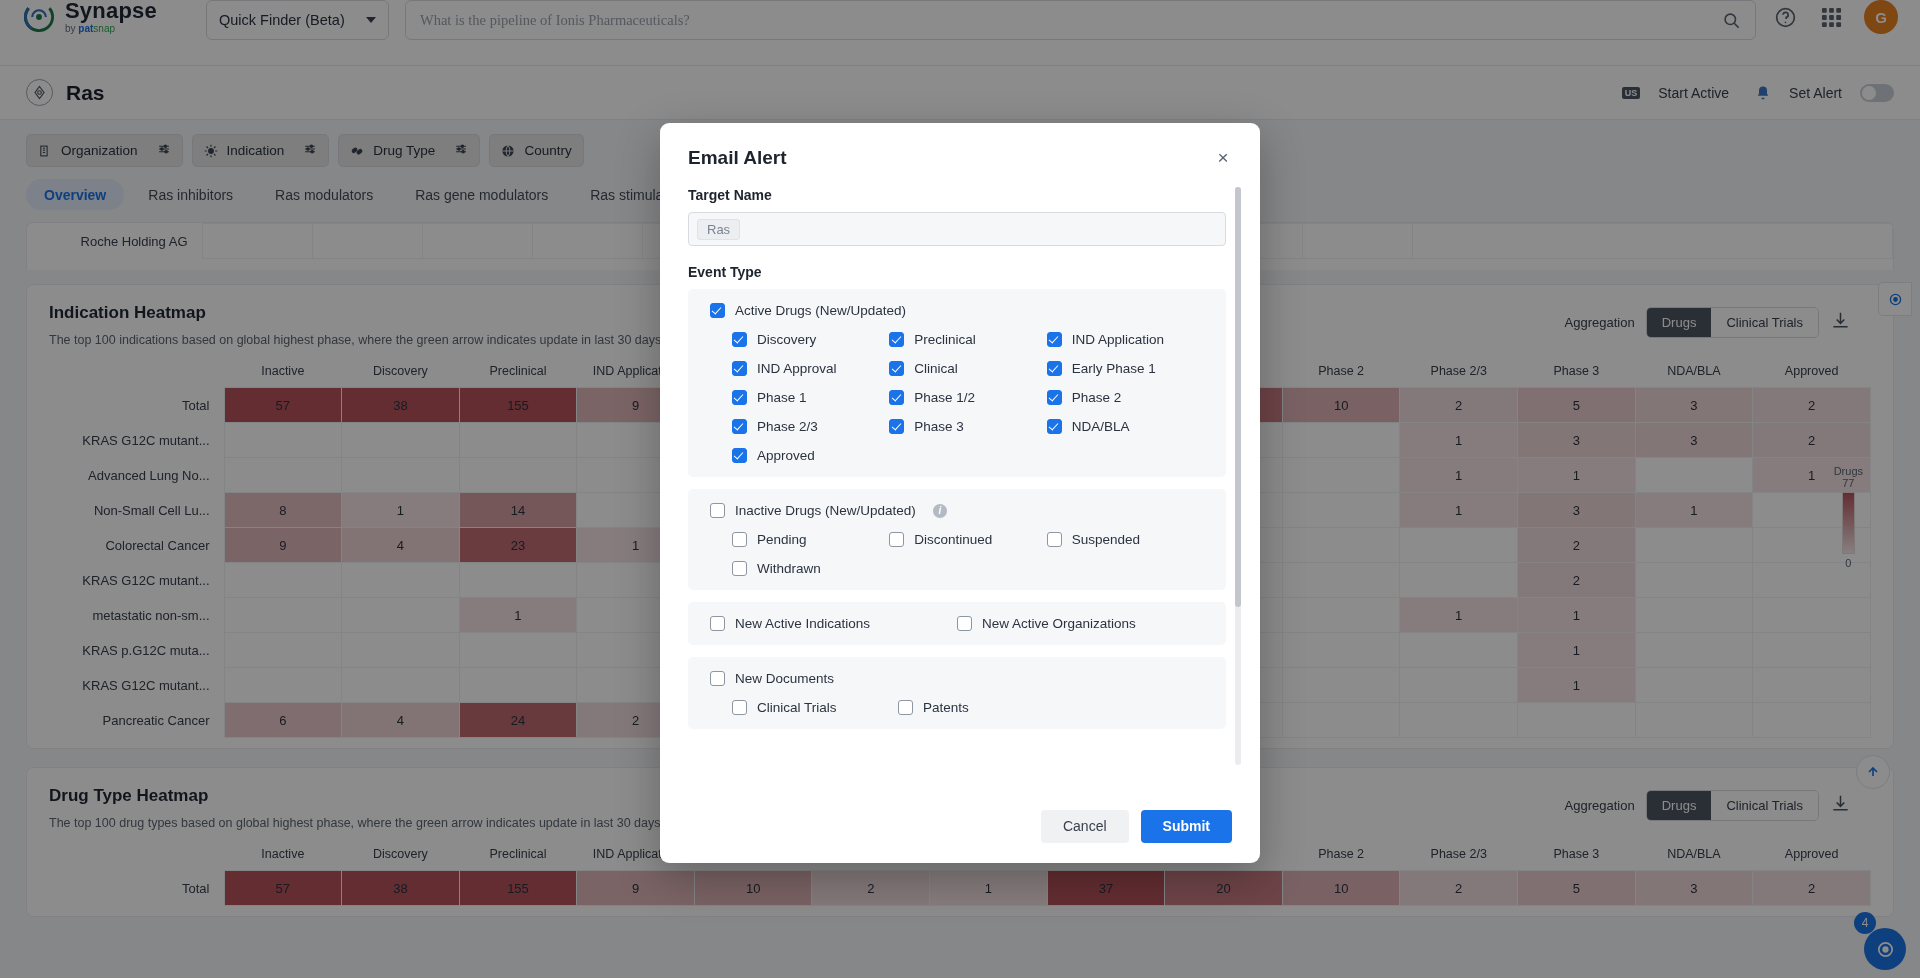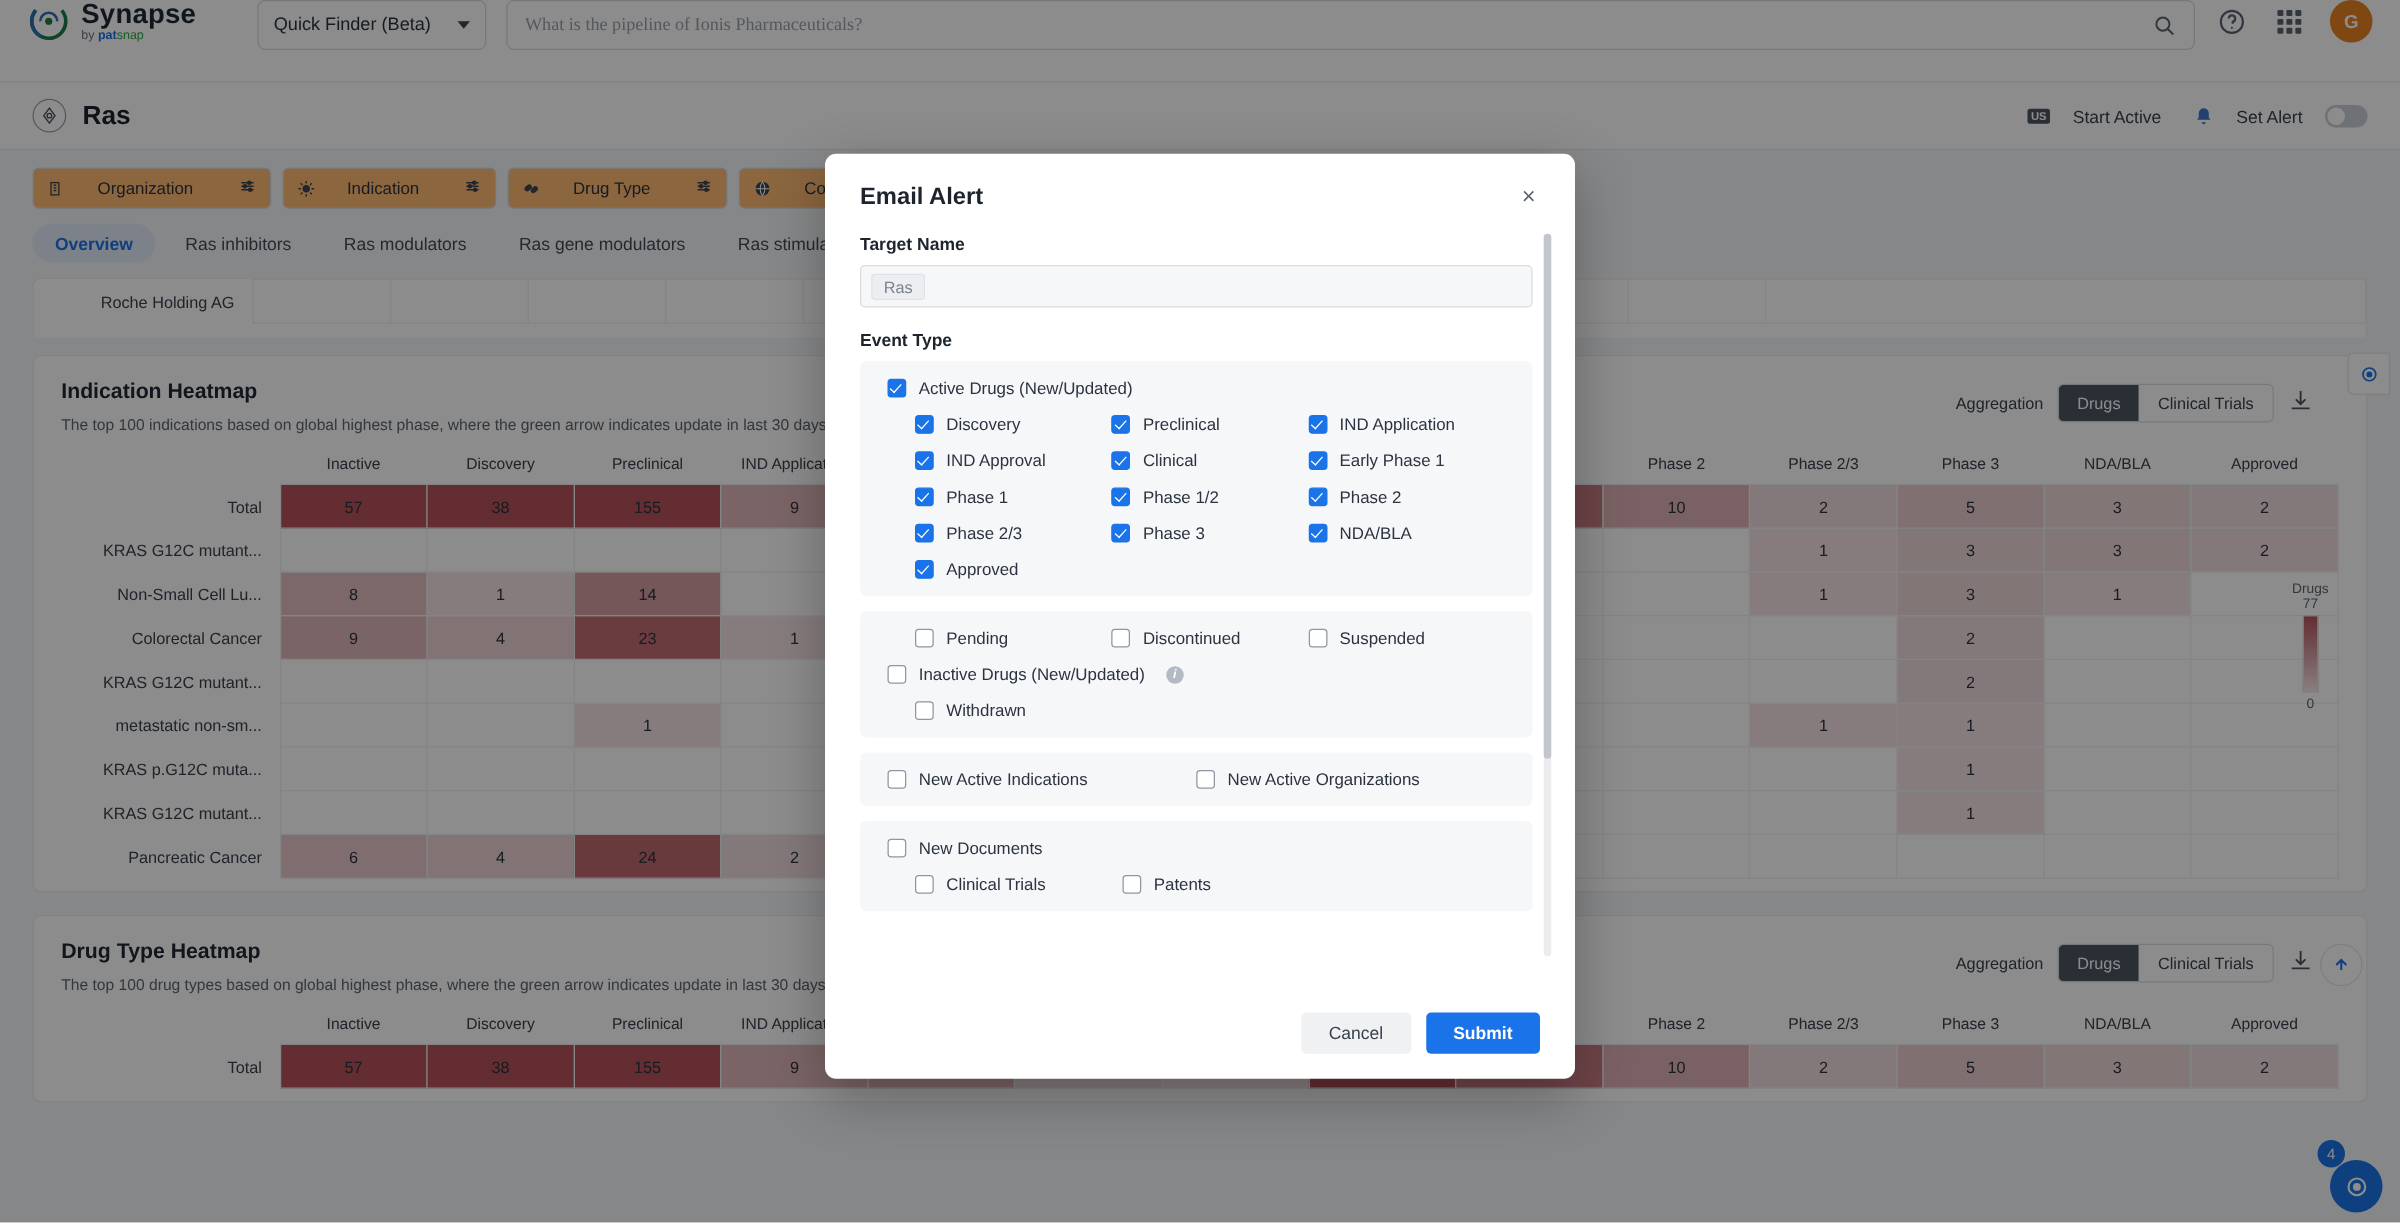--- a/index.html
+++ b/index.html
@@ -52,22 +52,22 @@
                  display:flex; align-items:center; justify-content:center; }
   .title-text { font-size: 21px; font-weight: 700; color: #1d242e; }
   .titlerow-right { margin-left: auto; display: flex; align-items: center; gap: 26px; font-size: 14px; color: #39414d; }
   .tr-item { display: flex; align-items: center; gap: 18px; }
   .us-badge { background: #4d5663; color: #fff; font-size: 9px; font-weight: 700; padding: 1px 3px; border-radius: 2px; }
   .switch { width: 34px; height: 18px; border-radius: 9px; background: #c9ced6; position: relative; }
   .switch::after { content:""; position:absolute; top:2px; left:2px; width:14px; height:14px; border-radius:50%; background:#fff; }
 
   
   .filterrow { display: flex; gap: 0; padding: 14px 26px 0 26px; }
-  .chip { height: 33px; border: 1px solid #d9dbe0; background: #fdba74; border-radius: 5px;
-          display: flex; align-items: center; gap: 26px; padding: 0 11px; font-size: 13.5px;
+  .chip { height: 33px; border: 1px solid #d9dbe0; background: #e5e5e5; border-radius: 5px;
+          display: flex; align-items: center; gap: 9px; padding: 0 11px; font-size: 13.5px;
           color: #2b3340; margin-right: 9px; }
   .chip .sliders { margin-left: 10px; color: #5b6472; }
 
   
   .tabs { display: flex; gap: 6px; padding: 12px 26px 0 26px; }
   .tab { height: 31px; padding: 0 18px; border-radius: 16px; font-size: 14px; color: #434c59;
          display: flex; align-items: center; }
   .tab.active { background: #e4ecf9; color: #1a73e8; font-weight: 600; }
 
   
@@ -393,20 +393,37 @@
                 <td></td>
                 <td></td>
                 <td></td>
                 <td></td>
                 <td style="background:rgb(244,226,227)">1</td>
                 <td style="background:rgb(239,215,217)">3</td>
                 <td style="background:rgb(239,215,217)">3</td>
                 <td style="background:rgb(241,220,222)">2</td>
               </tr>
               <tr>
+                <td class="rowlab">Advanced Lung No...</td>
+                <td></td>
+                <td></td>
+                <td></td>
+                <td></td>
+                <td></td>
+                <td></td>
+                <td></td>
+                <td></td>
+                <td></td>
+                <td></td>
+                <td style="background:rgb(244,226,227)">1</td>
+                <td style="background:rgb(244,226,227)">1</td>
+                <td></td>
+                <td style="background:rgb(244,226,227)">1</td>
+              </tr>
+              <tr>
                 <td class="rowlab">Non-Small Cell Lu...</td>
                 <td style="background:rgb(227,189,192)">8</td>
                 <td style="background:rgb(244,226,227)">1</td>
                 <td style="background:rgb(214,157,162)">14</td>
                 <td></td>
                 <td></td>
                 <td></td>
                 <td></td>
                 <td></td>
                 <td></td>
@@ -689,39 +706,39 @@
                 </div>
               </div>
               <div class="grp-row indent">
                 <div class="cbcell">
                   <span class="cb on"></span>
                   <span class="cblabel">Approved</span>
                 </div>
               </div>
             </div>
             <div class="group">
-              <div class="grp-row indent">
-                <div class="cbcell">
-                  <span class="cb off"></span>
-                  <span class="cblabel">Pending</span>
-                </div>
-                <div class="cbcell">
-                  <span class="cb off"></span>
-                  <span class="cblabel">Discontinued</span>
-                </div>
-                <div class="cbcell">
-                  <span class="cb off"></span>
-                  <span class="cblabel">Suspended</span>
-                </div>
-              </div>
               <div class="grp-row">
                 <div class="cbcell wide">
                   <span class="cb off"></span>
                   <span class="cblabel">Inactive Drugs (New/Updated)</span>
                   <span class="infoi">i</span>
+                </div>
+              </div>
+              <div class="grp-row indent">
+                <div class="cbcell">
+                  <span class="cb off"></span>
+                  <span class="cblabel">Pending</span>
+                </div>
+                <div class="cbcell">
+                  <span class="cb off"></span>
+                  <span class="cblabel">Discontinued</span>
+                </div>
+                <div class="cbcell">
+                  <span class="cb off"></span>
+                  <span class="cblabel">Suspended</span>
                 </div>
               </div>
               <div class="grp-row indent">
                 <div class="cbcell">
                   <span class="cb off"></span>
                   <span class="cblabel">Withdrawn</span>
                 </div>
               </div>
             </div>
             <div class="group">

